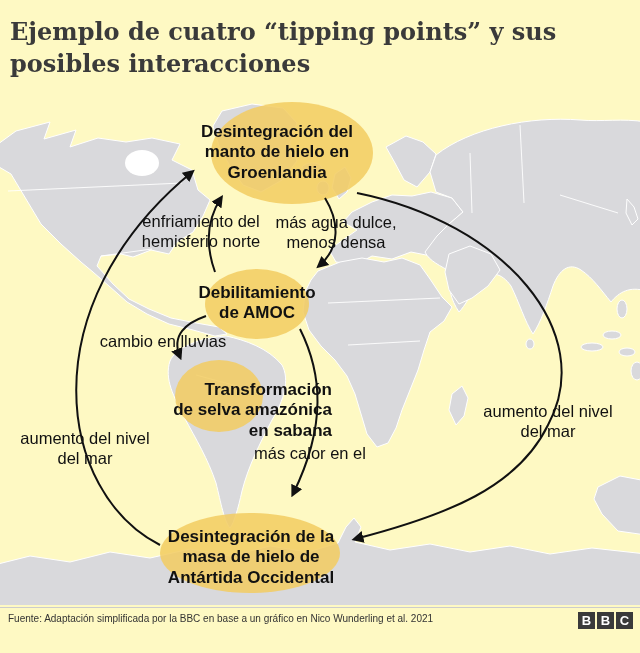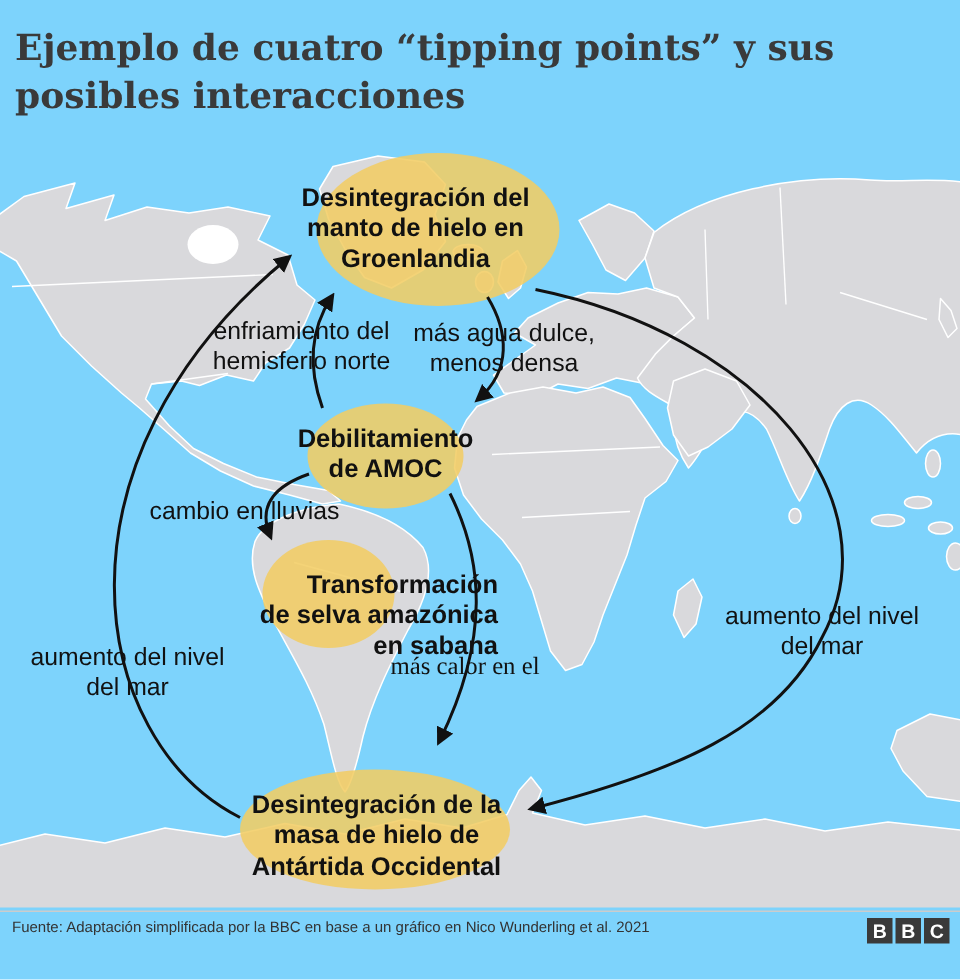--- a/index.html
+++ b/index.html
@@ -1,16 +1,16 @@
 <!DOCTYPE html>
 <html><head>
 <meta charset="utf-8">
 <style>
   html,body{margin:0;padding:0;background:#fff;}
-  .figure{position:relative;width:640px;height:653px;background:#7dd3fc;overflow:hidden;
+  .figure{position:relative;width:640px;height:653px;background:#fef9c3;overflow:hidden;
           font-family:"Liberation Sans","DejaVu Sans",sans-serif;}
   .title{position:absolute;left:10px;top:16px;width:600px;
          font-family:"DejaVu Serif","Liberation Serif",serif;
          font-weight:bold;font-size:24px;line-height:1.33;color:#3a3a3a;}
   .map-wrap{position:absolute;left:0;top:95px;width:640px;height:510px;}
   .map-wrap svg{display:block;}
   .lbl{position:absolute;text-align:center;color:#111;z-index:5;}
   .lbl .ln{display:block;}
   .node-lbl{font-weight:bold;font-size:17px;line-height:1.2;}
   .edge-lbl{font-weight:400;font-size:16.5px;line-height:1.2;}
@@ -118,21 +118,21 @@
     <span class="ln">enfriamiento del</span>
     <span class="ln">hemisferio norte</span>
   </div>
   <div class="lbl edge-lbl" style="left:251px;top:213px;width:170px;">
     <span class="ln">más agua dulce,</span>
     <span class="ln">menos densa</span>
   </div>
   <div class="lbl edge-lbl" style="left:78px;top:332px;width:170px;">
     <span class="ln">cambio en lluvias</span>
   </div>
-  <div class="lbl edge-lbl" style="left:230px;top:434px;width:160px;font-family:Liberation Serif, serif;">
+  <div class="lbl edge-lbl" style="left:230px;top:444px;width:160px;">
     <span class="ln">más calor en el</span>
   </div>
   <div class="lbl edge-lbl" style="left:0px;top:429px;width:170px;">
     <span class="ln">aumento del nivel</span>
     <span class="ln">del mar</span>
   </div>
   <div class="lbl edge-lbl" style="left:463px;top:402px;width:170px;">
     <span class="ln">aumento del nivel</span>
     <span class="ln">del mar</span>
   </div>

